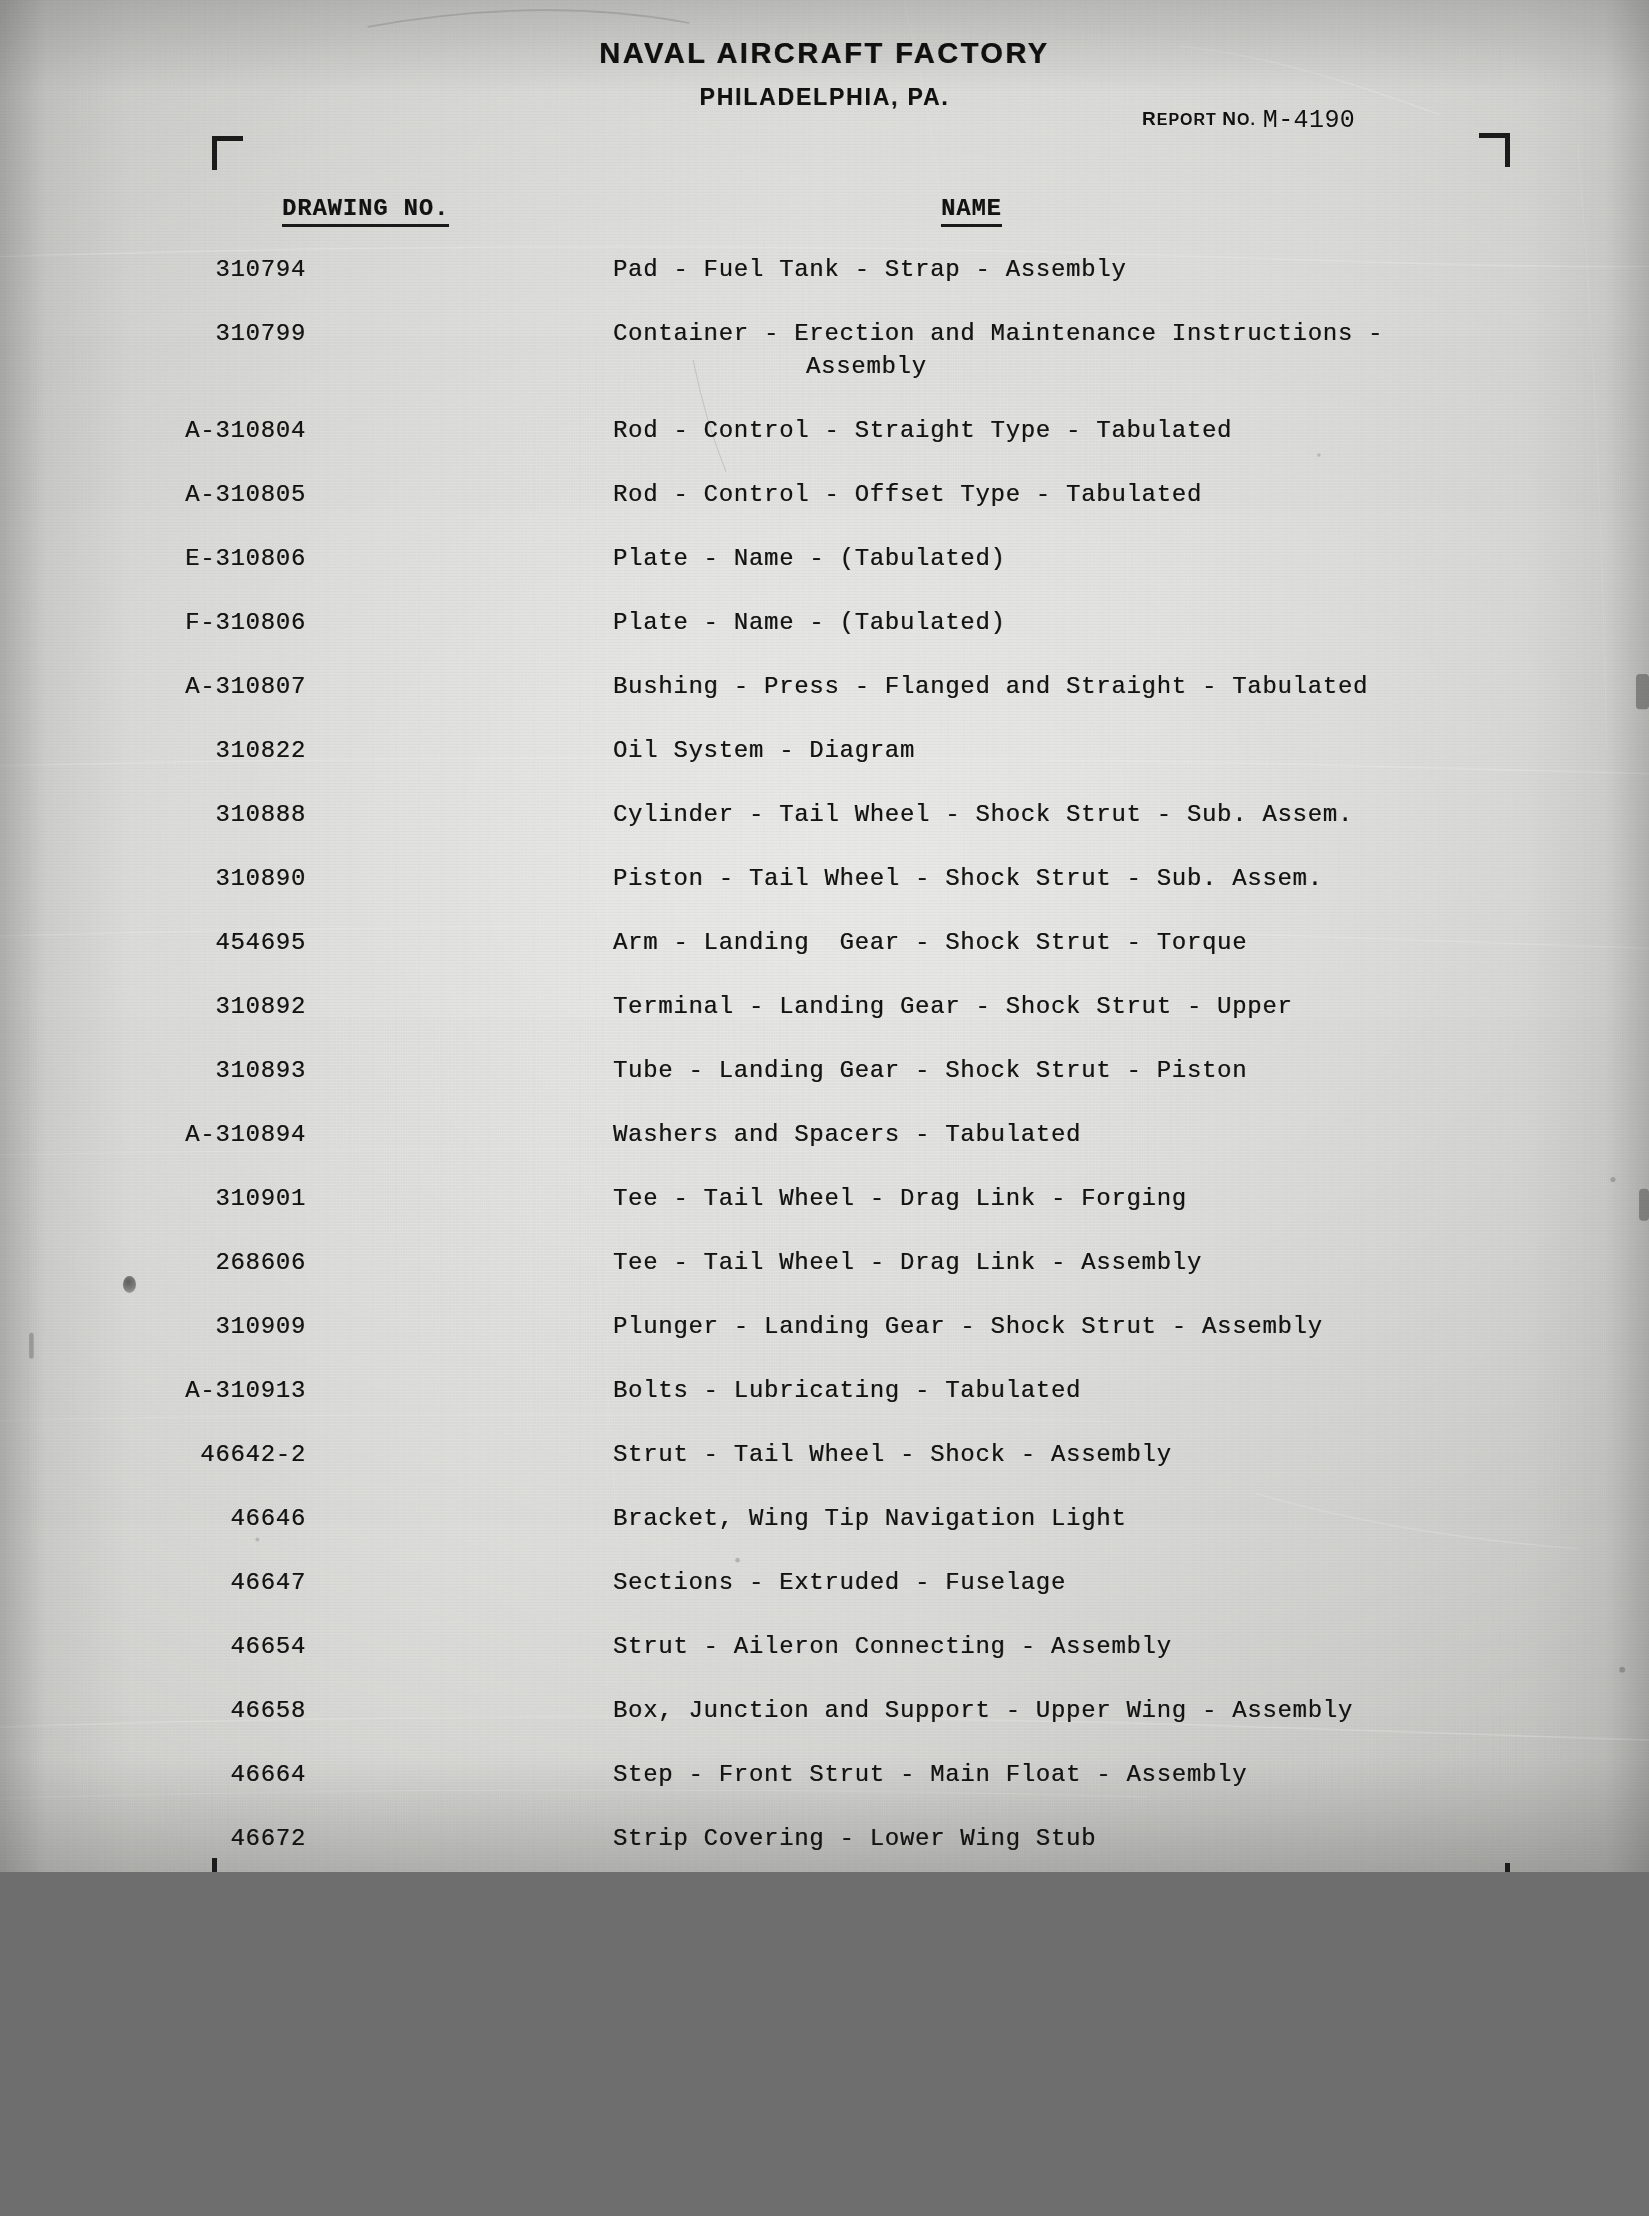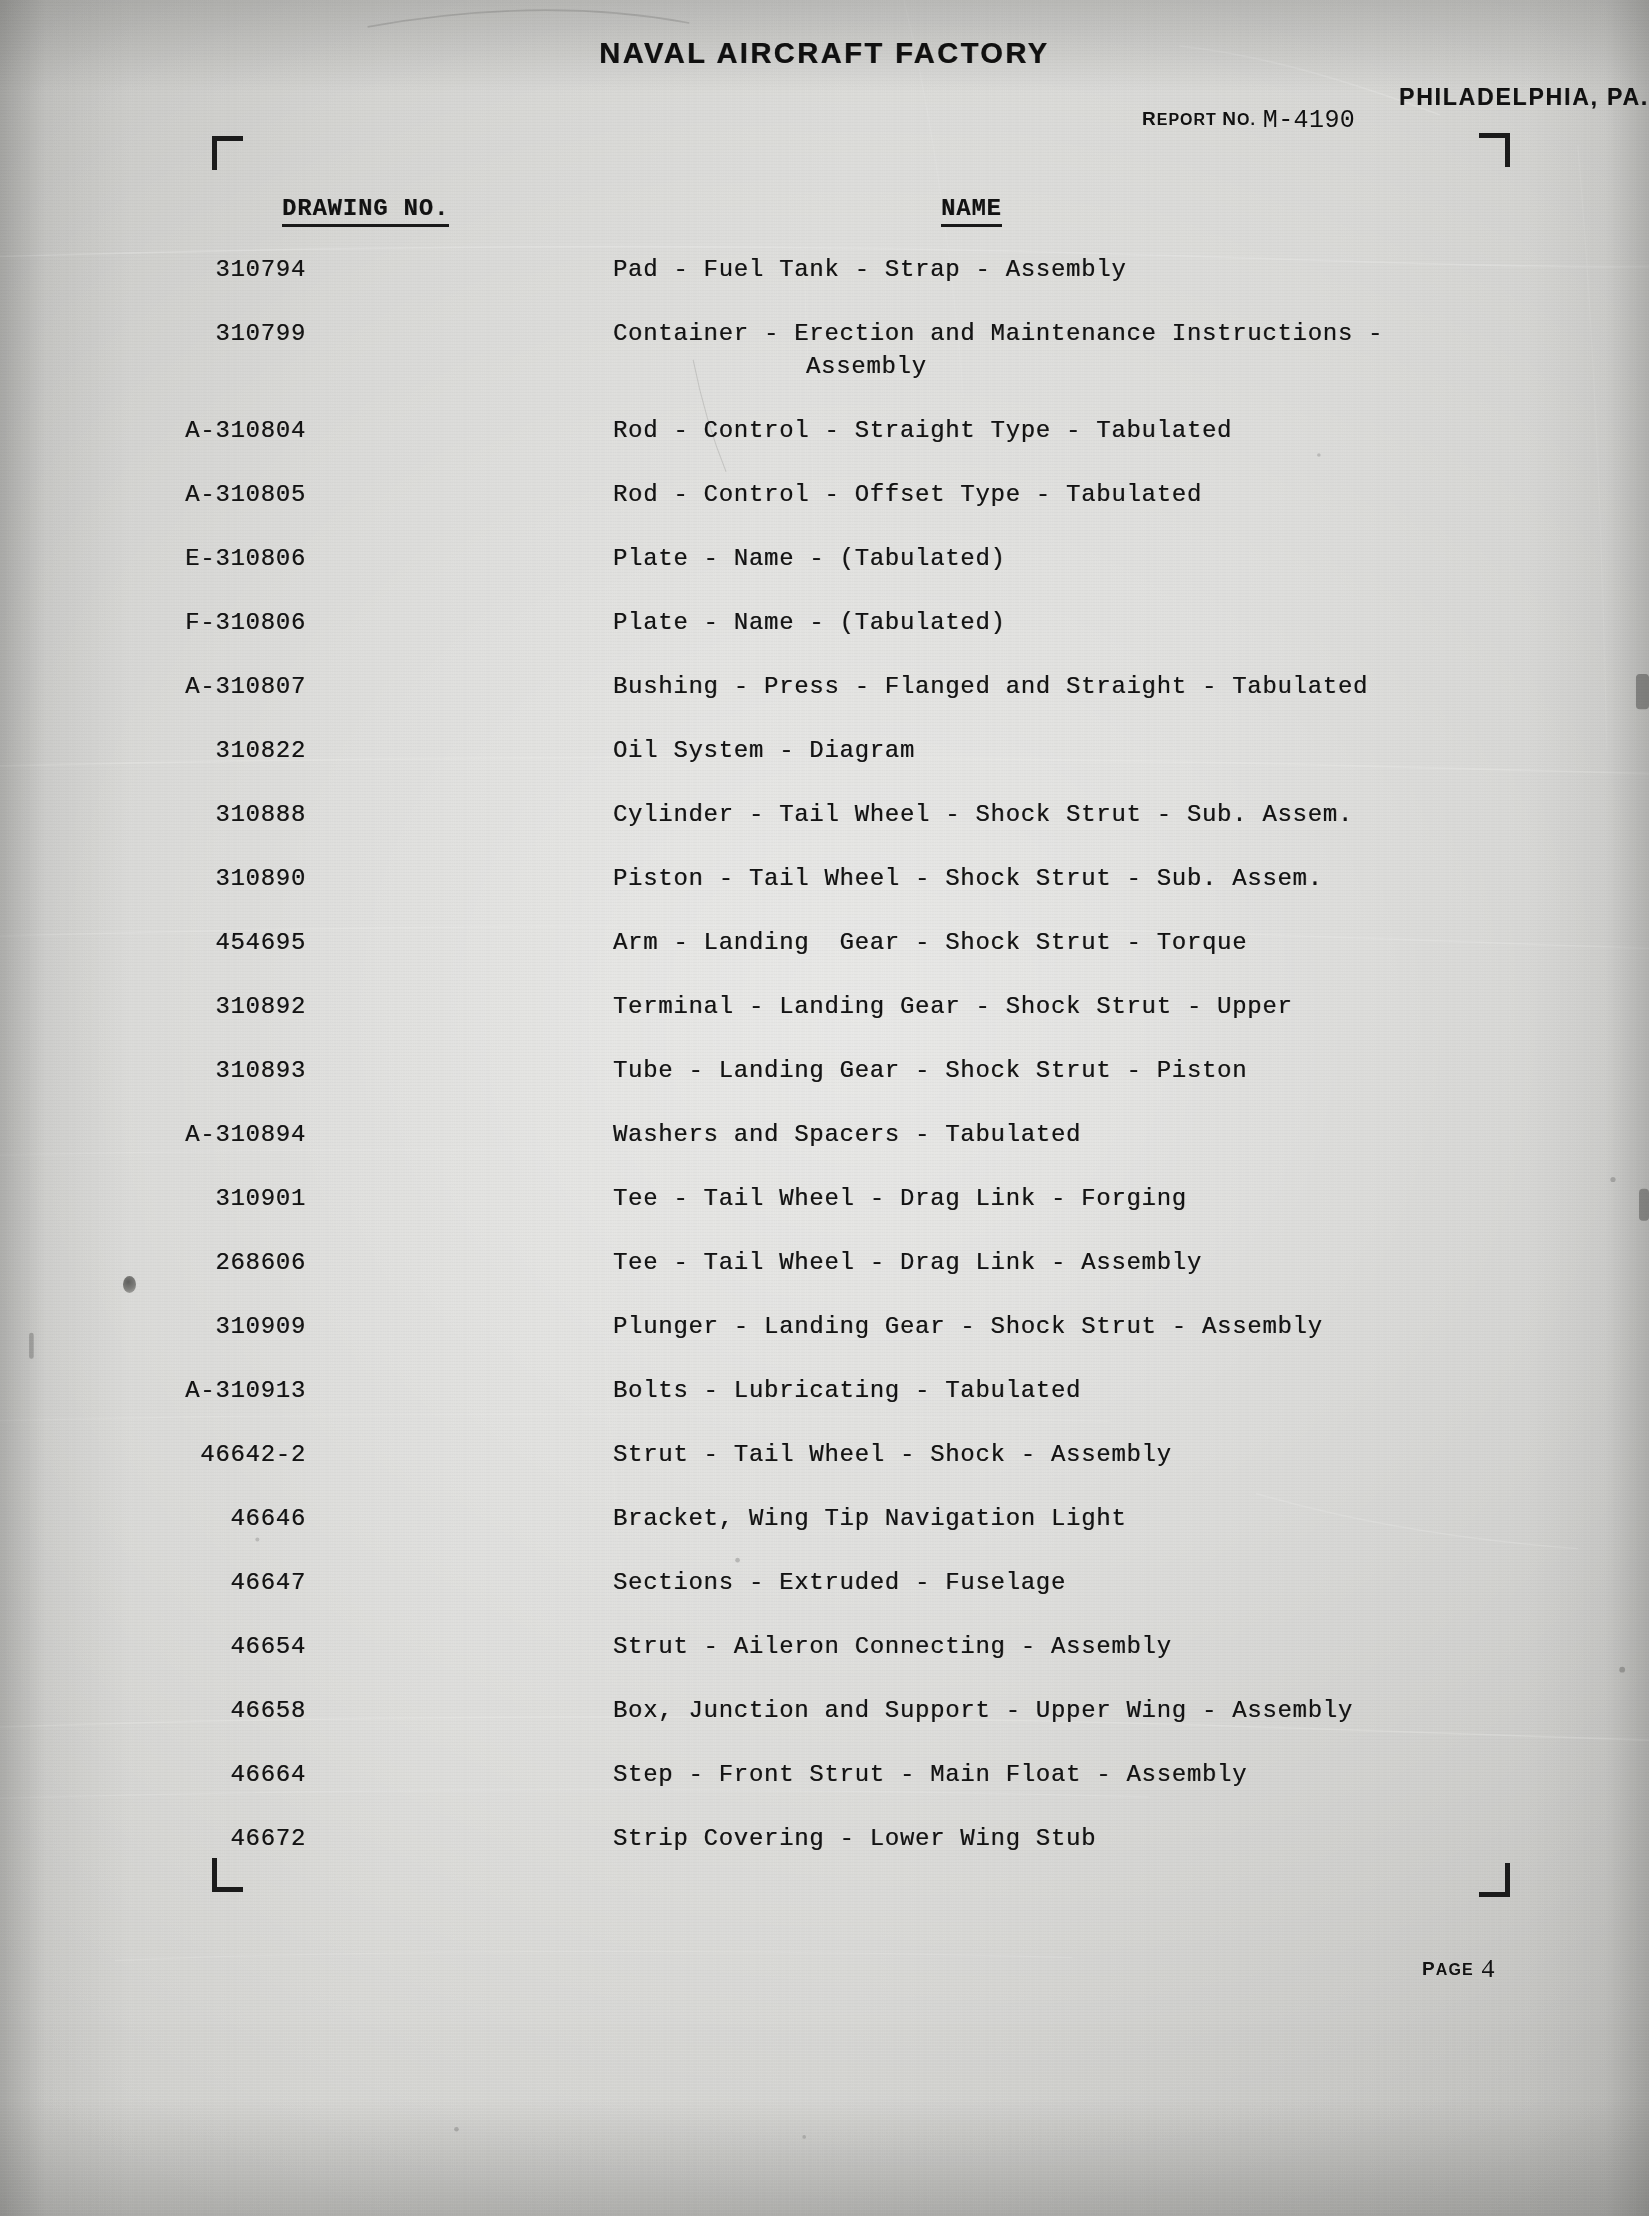--- a/index.html
+++ b/index.html
@@ -3,21 +3,21 @@
 <meta charset="utf-8">
 <style>
   html, body {
     margin: 0;
     padding: 0;
     background: #6e6e6e;
   }
   .page {
     position: relative;
     width: 1649px;
-    height: 2216px;
+    height: 1872px;
     overflow: hidden;
     background: #c9c9c6;
     font-family: "Liberation Mono", "DejaVu Sans Mono", monospace;
     color: #141414;
   }
 
   
   .paper {
     position: absolute;
     inset: 0;
@@ -67,21 +67,21 @@
     font-weight: 700;
     font-size: 29px;
     letter-spacing: 2.5px;
     color: #101010;
     text-shadow: 0.5px 0.3px 0 rgba(20,20,20,0.5), -0.4px 0.2px 0 rgba(20,20,20,0.35);
   }
   .hdr-sub {
     position: absolute;
     left: 0; right: 0;
     top: 84px;
-    text-align: right;
+    text-align: center;
     font-family: "Liberation Sans", sans-serif;
     font-weight: 700;
     font-size: 23px;
     letter-spacing: 1.8px;
     color: #111;
     text-shadow: 0.4px 0.2px 0 rgba(20,20,20,0.45);
   }
   .report-line {
     position: absolute;
     left: 1142px;

